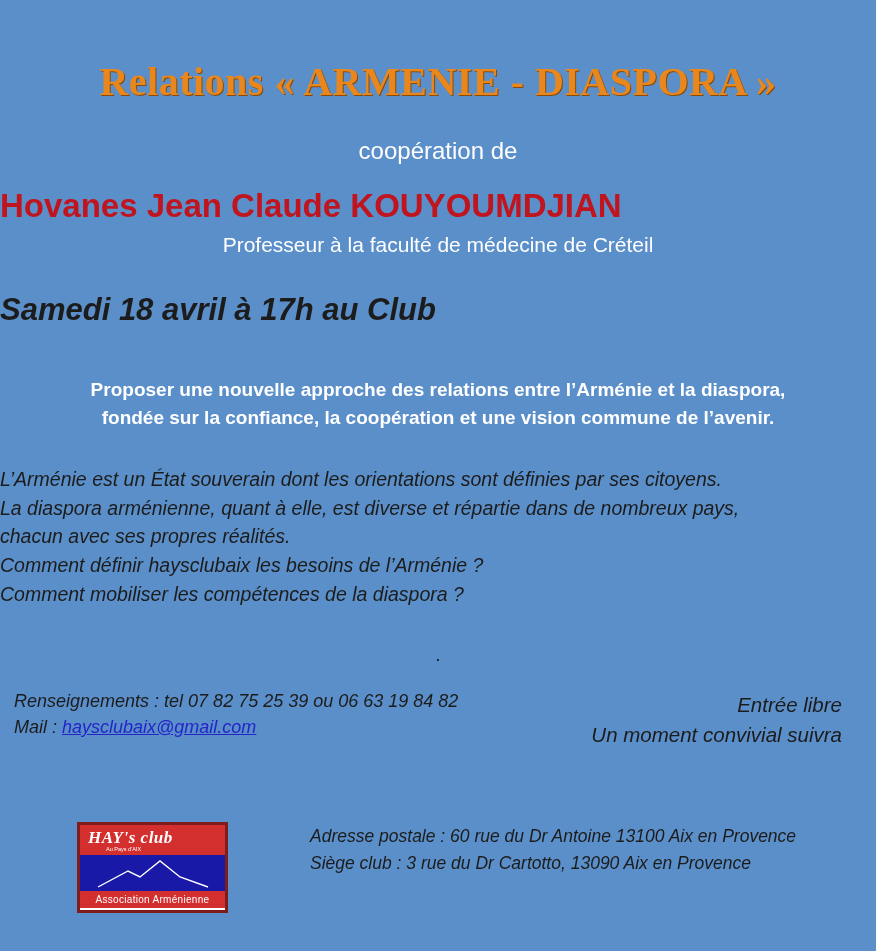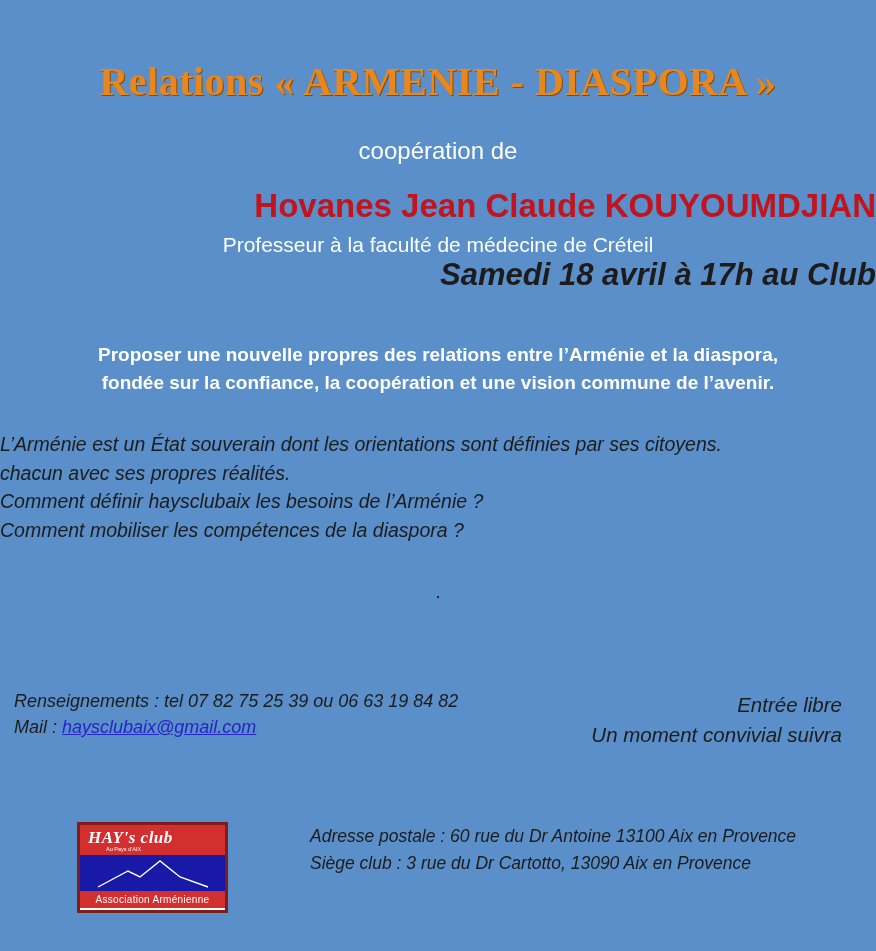--- a/index.html
+++ b/index.html
@@ -31,38 +31,39 @@
     text-shadow: 1px 1px 0 #8a4a06;
     white-space: nowrap;
   }
   .subtitle {
     text-align: center;
     color: #ffffff;
     font-size: 24px;
     margin-top: 32px;
   }
   .speaker {
-    text-align: right;
+    text-align: left;
     color: #c0141e;
     font-size: 33px;
     font-weight: bold;
     margin-top: 22px;
   }
   .speaker-role {
     text-align: center;
     color: #ffffff;
     font-size: 21px;
     margin-top: 8px;
   }
   .datetime {
-    text-align: right;
+    text-align: left;
     color: #1c1c1c;
     font-size: 31px;
     font-weight: bold;
     font-style: italic;
+    margin-top: 35px;
   }
   .lead {
     text-align: center;
     color: #ffffff;
     font-size: 19px;
     font-weight: bold;
     margin-top: 48px;
     line-height: 1.45;
   }
   .body-text {
@@ -183,26 +184,27 @@
 
   <div class="subtitle">coopération de</div>
 
   <div class="speaker">Hovanes Jean Claude KOUYOUMDJIAN</div>
 
   <div class="speaker-role">Professeur à la faculté de médecine de Créteil</div>
 
   <div class="datetime">Samedi 18 avril à 17h au Club</div>
 
   <div class="lead">
-    <div>Proposer une nouvelle propres des relations entre l’Arménie et la diaspora,</div>
+    <div>Proposer une nouvelle approche des relations entre l’Arménie et la diaspora,</div>
     <div>fondée sur la confiance, la coopération et une vision commune de l’avenir.</div>
   </div>
 
   <div class="body-text">
     <div>L’Arménie est un État souverain dont les orientations sont définies par ses citoyens.</div>
+    <div>La diaspora arménienne, quant à elle, est diverse et répartie dans de nombreux pays,</div>
     <div>chacun avec ses propres réalités.</div>
     <div>Comment définir haysclubaix les besoins de l’Arménie ?</div>
     <div>Comment mobiliser les compétences de la diaspora ?</div>
   </div>
 
   <div class="dot">.</div>
 
   <div class="contact">
     <div>Renseignements : tel 07 82 75 25 39  ou 06 63 19 84 82</div>
     <div>

